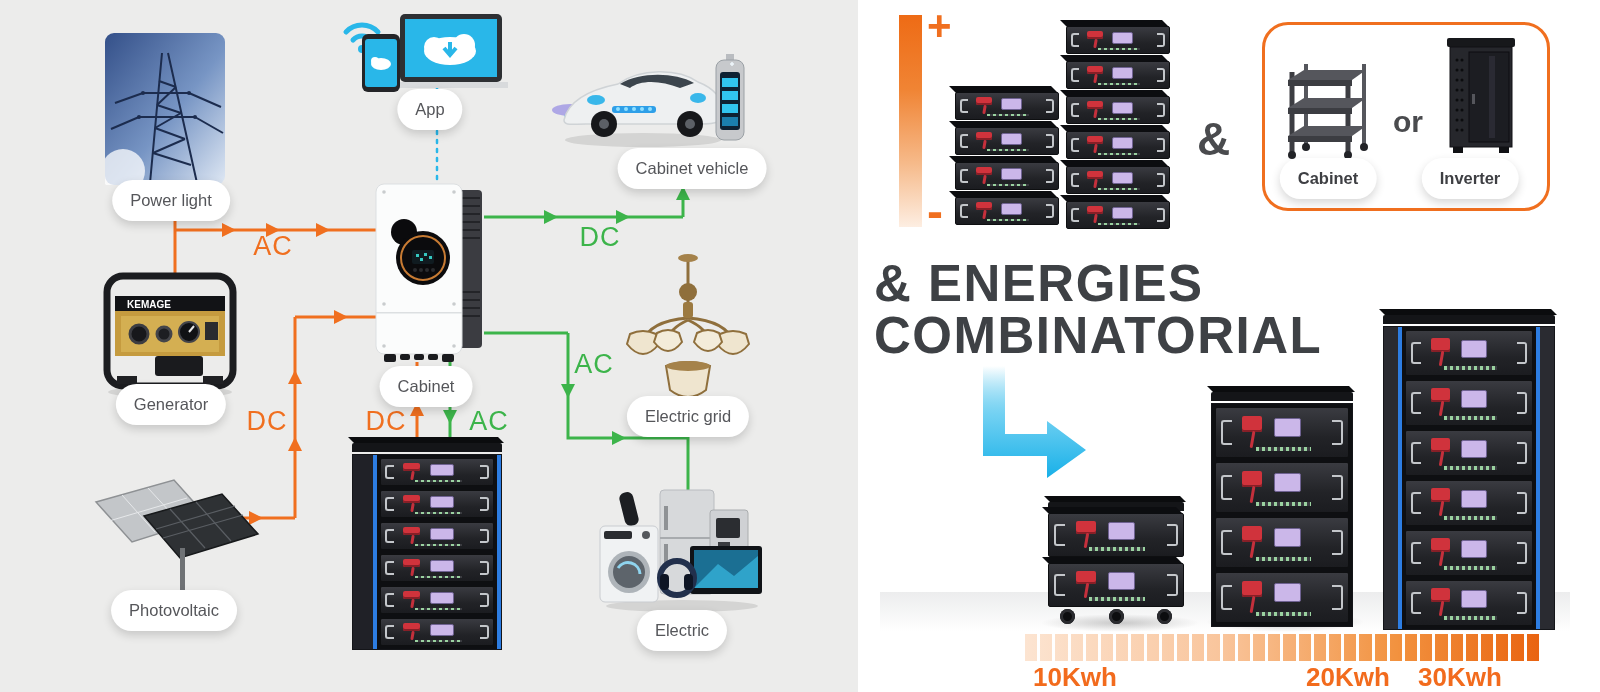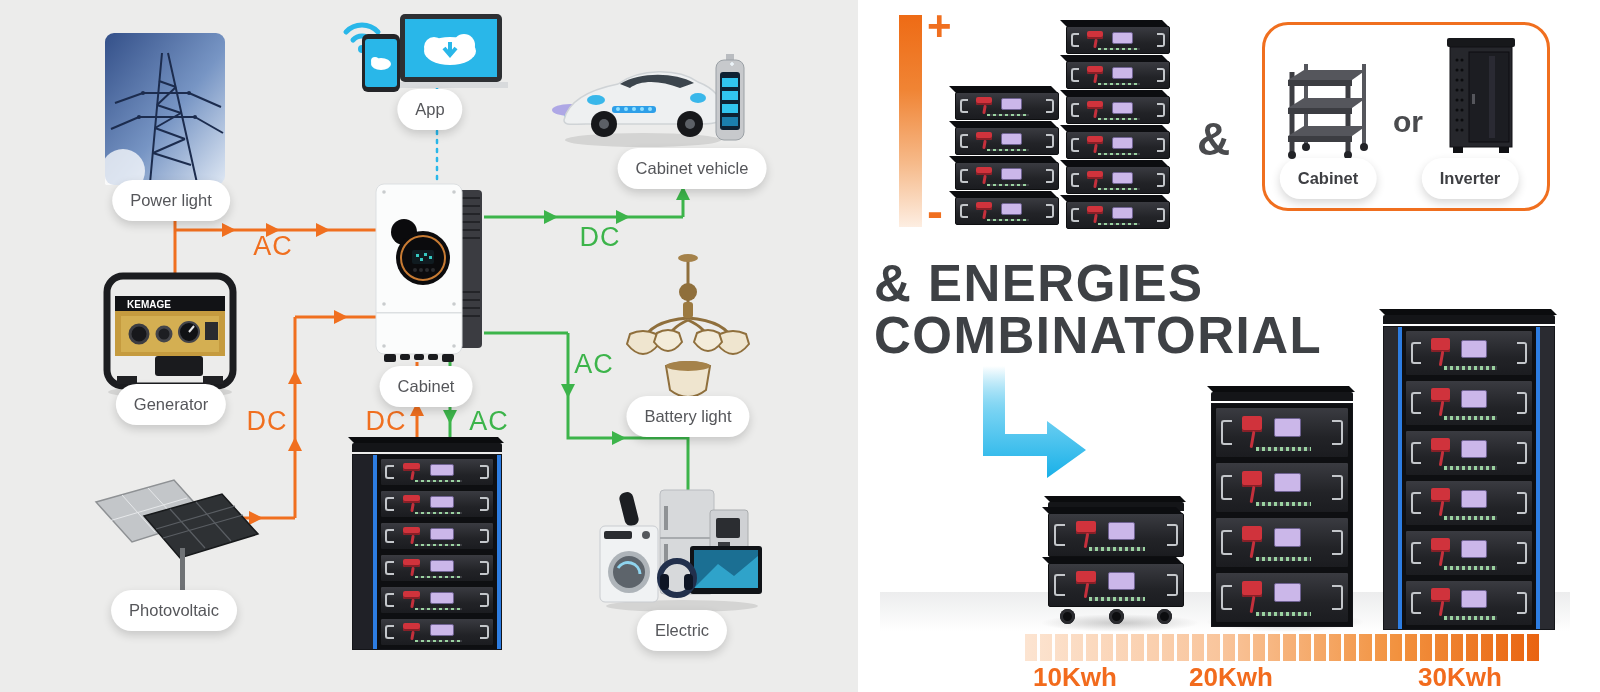--- a/index.html
+++ b/index.html
@@ -379,21 +379,21 @@
           </div>
         </div>
     </div>
   </div>
 
   <div class="pill" style="left:171px;top:180px">Power light</div>
   <div class="pill" style="left:430px;top:89px">App</div>
   <div class="pill" style="left:692px;top:148px">Cabinet vehicle</div>
   <div class="pill" style="left:171px;top:384px">Generator</div>
   <div class="pill" style="left:426px;top:366px">Cabinet</div>
-  <div class="pill" style="left:688px;top:396px">Battery light</div>
+  <div class="pill" style="left:688px;top:396px">Electric grid</div>
   <div class="pill" style="left:174px;top:590px">Photovoltaic</div>
   <div class="pill" style="left:682px;top:610px">Electric</div>
 
   <div class="flow orange" style="left:273px;top:246px">AC</div>
   <div class="flow orange" style="left:267px;top:421px">DC</div>
   <div class="flow orange" style="left:386px;top:421px">DC</div>
   <div class="flow green" style="left:489px;top:421px">AC</div>
   <div class="flow green" style="left:600px;top:237px">DC</div>
   <div class="flow green" style="left:594px;top:364px">AC</div>
 
@@ -673,15 +673,15 @@
             <span class="strip"></span>
             <span class="hr"></span>
           </div>
         </div>
       <div style="width:14px;background:#2a2b31"></div>
     </div>
   </div>
 
   <div class="tickbar"></div>
   <div class="cap" style="left:1075px;top:662px">10Kwh</div>
-  <div class="cap" style="left:1231px;top:662px">20Kwh</div>
+  <div class="cap" style="left:1348px;top:662px">20Kwh</div>
   <div class="cap" style="left:1460px;top:662px">30Kwh</div>
 </div>
 
 </body></html>

